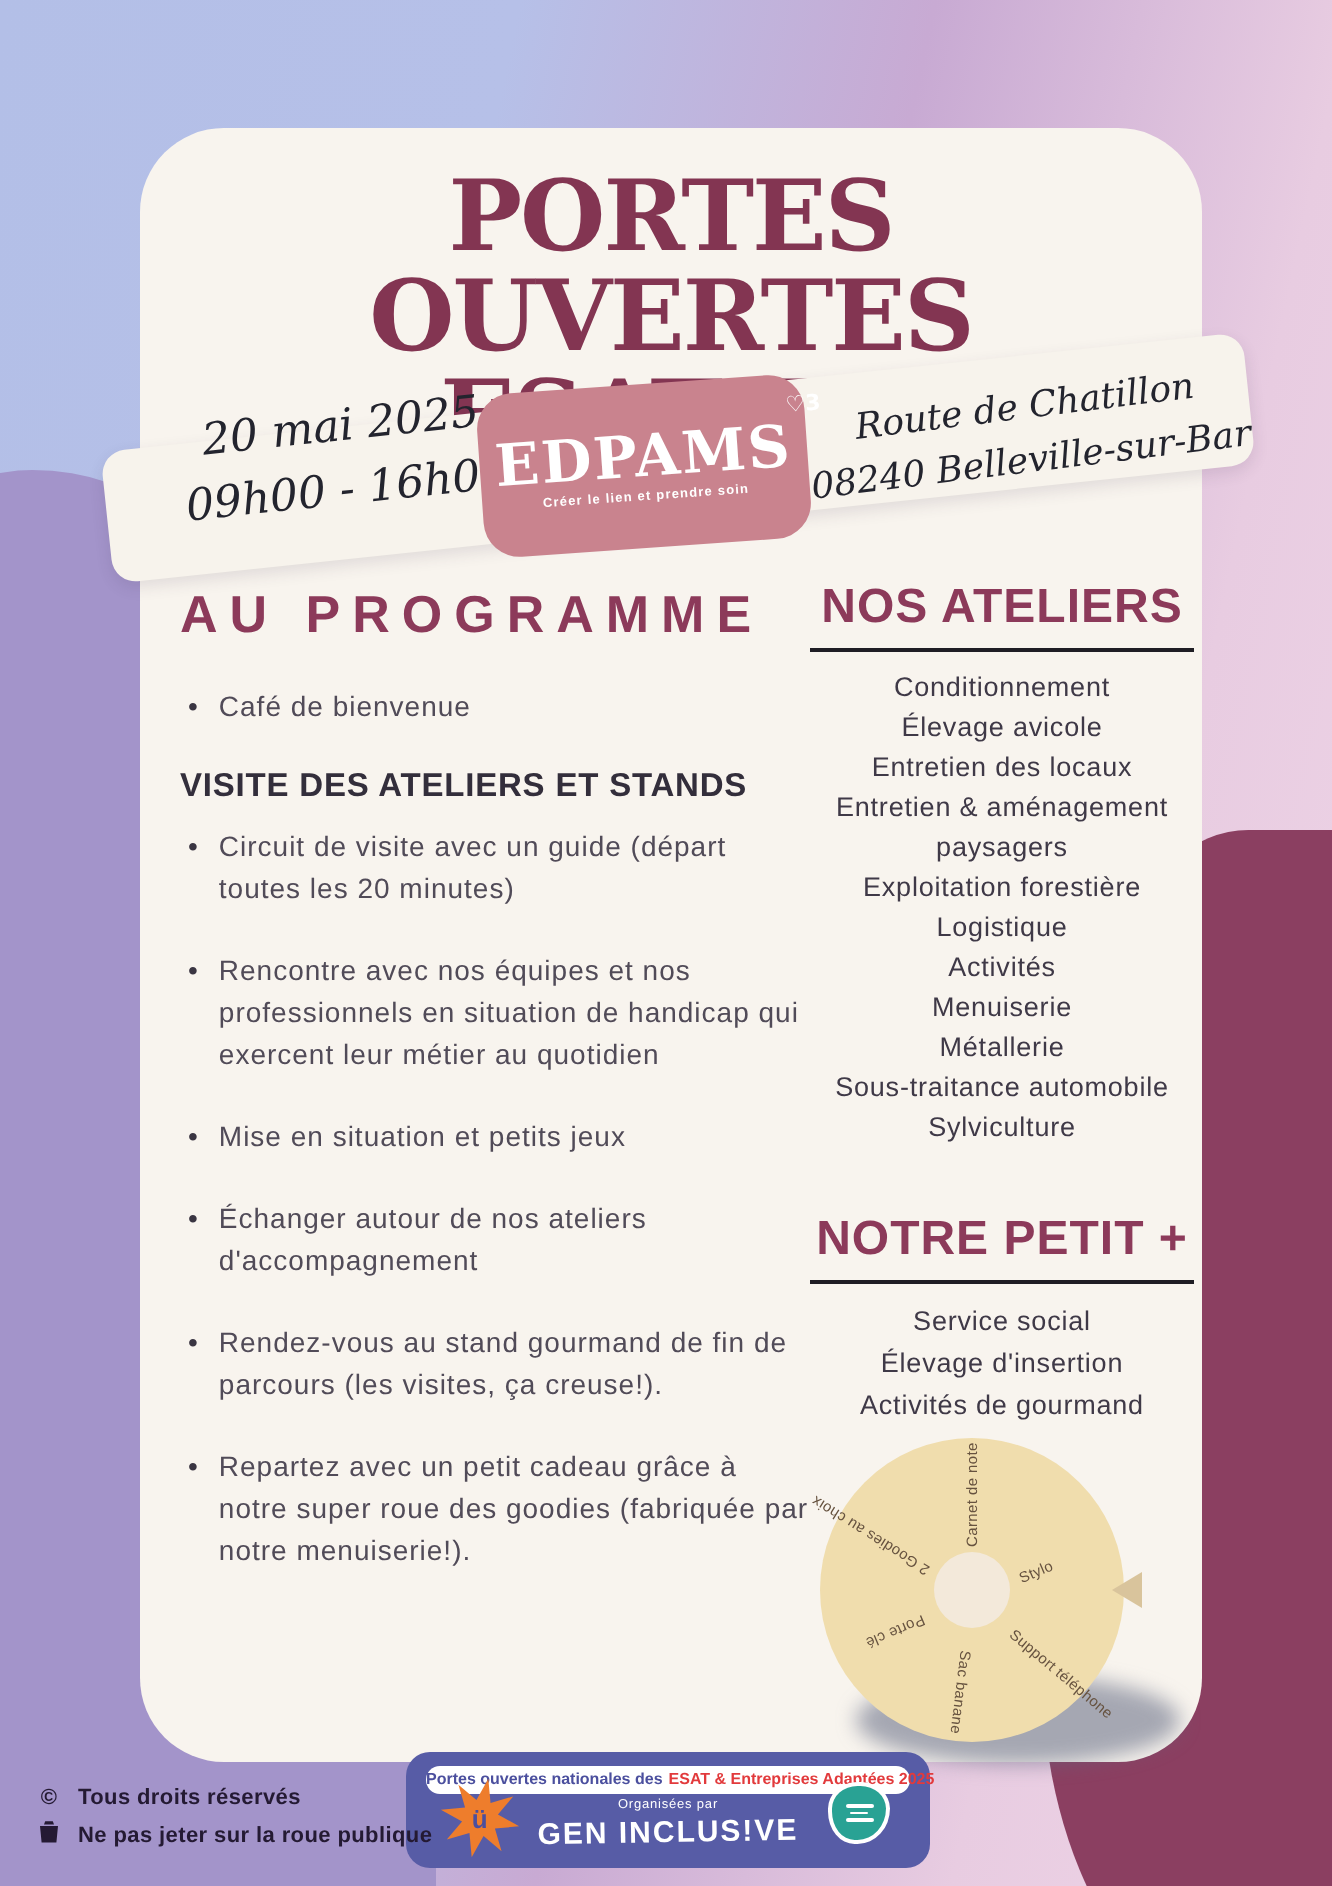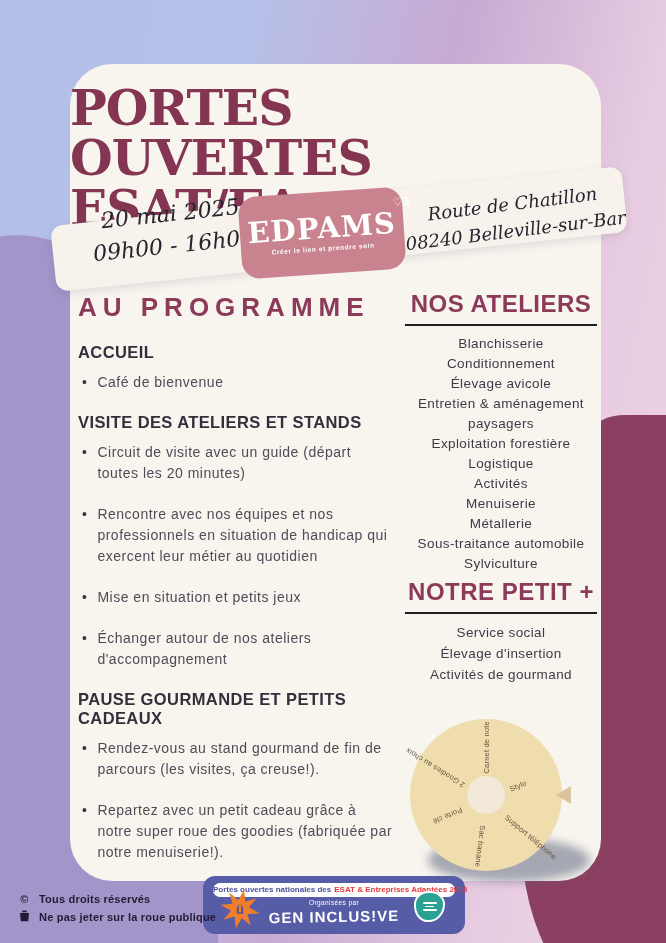--- a/index.html
+++ b/index.html
@@ -10,21 +10,21 @@
   
   .blob-left { position:absolute; left:-130px; top:235px; width:348px; height:830px;
     background:#a394ca; border-radius:42% 58% 55% 0 / 30% 42% 0 0; }
   .blob-right { position:absolute; left:521px; top:415px; width:215px; height:600px;
     background:#8b3f61; border-radius:48% 0 0 52% / 36% 0 0 30%; }
 
   
   .card { position:absolute; left:70px; top:64px; width:531px; height:817px;
     background:#f8f4ee; border-radius:42px; }
 
-  .title { margin-top:20px; font-family:"DejaVu Serif", serif;
+  .title { margin-top:20px; text-align:center; font-family:"DejaVu Serif", serif;
     font-weight:700; color:#833552; font-size:49px; line-height:1.02; letter-spacing:-1px; }
 
   
   .badge-band { position:absolute; left:52px; top:196px; width:574px; height:66px;
     background:#f7f3ec; border-radius:12px; transform:rotate(-6deg);
     box-shadow:0 3px 8px rgba(60,40,70,.12); }
   .date-badge { position:absolute; left:82px; top:198px; width:180px; transform:rotate(-6deg);
     font-family:"DejaVu Serif", serif; font-style:italic; color:#23242e;
     font-size:22px; line-height:1.45; text-align:center; }
   .edpams { position:absolute; left:240px; top:192px; width:164px; height:82px;
@@ -34,37 +34,37 @@
     font-size:29px; letter-spacing:1px; line-height:1; position:relative; }
   .edpams-mark { position:absolute; right:-16px; top:-12px; font-size:11px; font-weight:700;
     color:#fff; font-family:"DejaVu Sans", sans-serif; letter-spacing:0; }
   .edpams-tagline { color:#fff; font-size:6.5px; letter-spacing:.6px; margin-top:2px;
     font-weight:700; }
   .address-badge { position:absolute; left:398px; top:190px; width:232px; transform:rotate(-7deg);
     font-family:"DejaVu Serif", serif; font-style:italic; color:#23242e;
     font-size:18px; line-height:1.5; text-align:center; }
 
   
-  .col-left { position:absolute; left:78px; top:292px; width:316px; }
+  .col-left { position:absolute; left:90px; top:292px; width:316px; }
   .prog-heading { font-size:26px; font-weight:700; letter-spacing:6px; color:#8c3a5a;
     margin-bottom:20px; }
   .subhead { font-size:16.5px; font-weight:700; letter-spacing:.4px; color:#332e3b;
     margin:16px 0 10px 0; }
   .bullet { display:flex; gap:10px; margin:0 0 20px 4px; font-size:14px; line-height:1.5;
     letter-spacing:.5px; color:#514b58; }
   .bullet .dot { flex:0 0 auto; font-size:14px; color:#3a3542; }
 
   
   .col-right { position:absolute; left:405px; top:290px; width:192px; text-align:center; }
   .col-head { font-size:24px; font-weight:700; letter-spacing:.5px; color:#8c3a5a;
     padding-bottom:6px; border-bottom:2px solid #1f1d24; margin-bottom:8px; }
   .rlist { list-style:none; margin:0; padding:0; }
   .rlist li { font-size:13.5px; line-height:20px; letter-spacing:.4px; color:#3f3947; }
   .rlist.plus li { line-height:21px; }
-  .col-head.second { margin-top:4px; }
+  .col-head.second { margin-top:32px; }
 
   
   .wheel-shadow { position:absolute; left:428px; top:838px; width:162px; height:44px;
     background:rgba(96,104,130,.55); border-radius:50%; filter:blur(5px); }
   .wheel { position:absolute; left:410px; top:719px; width:152px; height:152px;
     border-radius:50%; }
   .wheel-center { position:absolute; left:50%; top:50%; width:38px; height:38px;
     margin:-19px 0 0 -19px; background:#f3e9da; border-radius:50%; }
   .wlabel { position:absolute; left:50%; top:50%; transform-origin:0 50%;
     font-size:7.5px; color:#66523f; white-space:nowrap; letter-spacing:.2px; }
@@ -138,21 +138,20 @@
   </div>
 
   <div class="address-badge">
     <div>Route de Chatillon</div>
     <div>08240 Belleville-sur-Bar</div>
   </div>
 
   <div class="col-left">
     <div class="prog-heading">AU PROGRAMME</div>
 
-    <div class="subhead" style="margin-top:0">ACCUEIL</div>
     <div class="bullet">
         <span class="dot">•</span>
         <span>Café de bienvenue</span>
       </div>
 
     <div class="subhead">VISITE DES ATELIERS ET STANDS</div>
     <div class="bullet">
         <span class="dot">•</span>
         <span>Circuit de visite avec un guide (départ toutes les 20 minutes)</span>
       </div>
@@ -162,37 +161,36 @@
       </div>
     <div class="bullet">
         <span class="dot">•</span>
         <span>Mise en situation et petits jeux</span>
       </div>
     <div class="bullet">
         <span class="dot">•</span>
         <span>Échanger autour de nos ateliers d'accompagnement</span>
       </div>
 
-    <div class="subhead">PAUSE GOURMANDE ET PETITS CADEAUX</div>
     <div class="bullet">
         <span class="dot">•</span>
         <span>Rendez-vous au stand gourmand de fin de parcours (les visites, ça creuse!).</span>
       </div>
     <div class="bullet">
         <span class="dot">•</span>
         <span>Repartez avec un petit cadeau grâce à notre super roue des goodies (fabriquée par notre menuiserie!).</span>
       </div>
   </div>
 
   <div class="col-right">
     <div class="col-head">NOS ATELIERS</div>
     <ul class="rlist">
-      <li>Blanchisserie</li>
       <li>Conditionnement</li>
       <li>Élevage avicole</li>
+      <li>Entretien des locaux</li>
       <li>Entretien &amp; aménagement paysagers</li>
       <li>Exploitation forestière</li>
       <li>Logistique</li>
       <li>Activités</li>
       <li>Menuiserie</li>
       <li>Métallerie</li>
       <li>Sous-traitance automobile</li>
       <li>Sylviculture</li>
     </ul>
 

